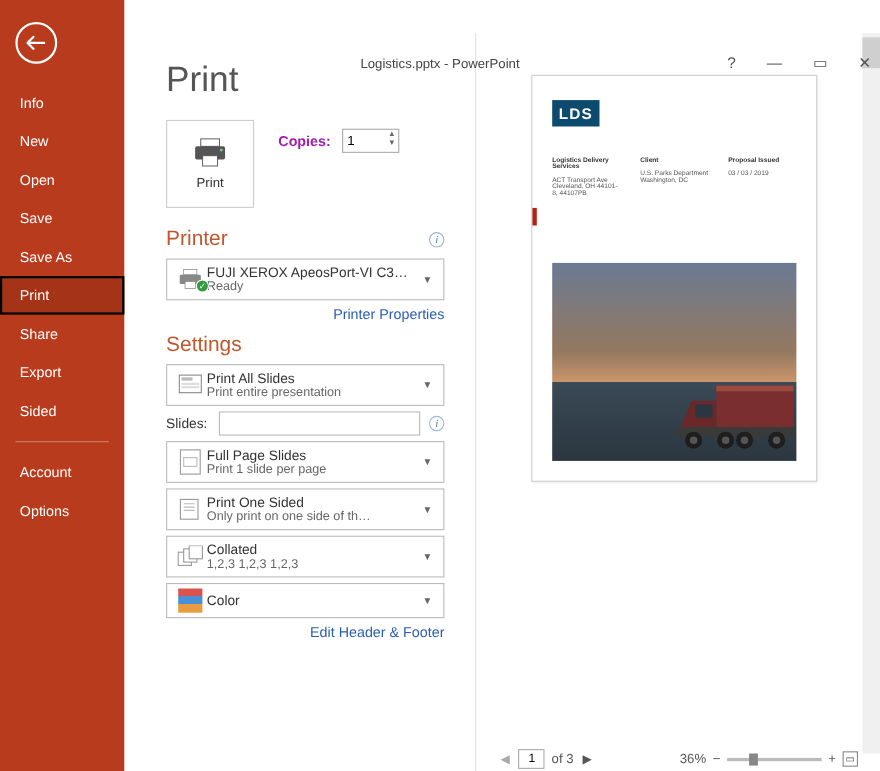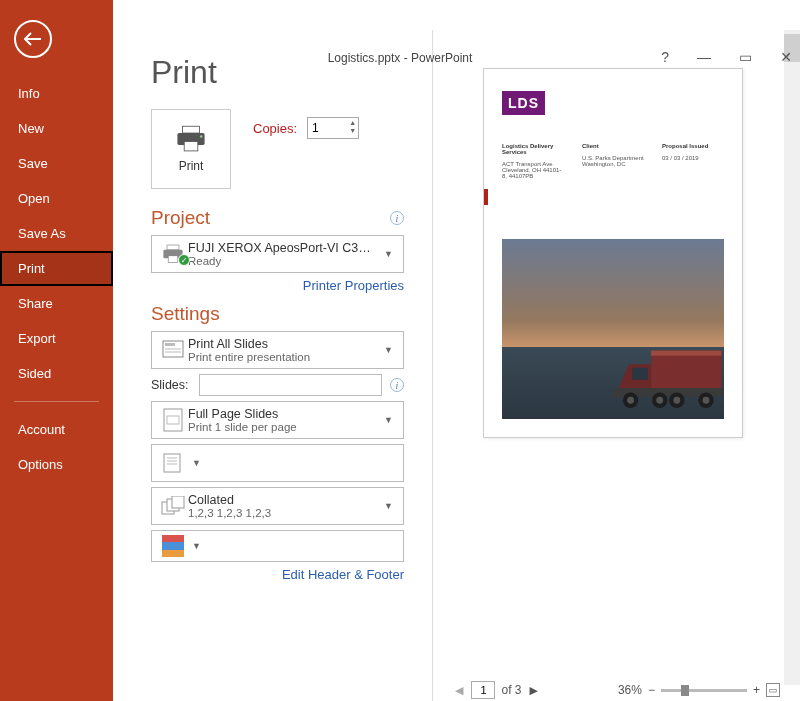--- a/index.html
+++ b/index.html
@@ -20,21 +20,21 @@
 
 .main { position:absolute; left:113px; top:30px; right:0; bottom:0; display:flex; }
 .settings-pane { width: 320px; padding: 24px 28px 10px 38px; border-right:1px solid #ddd; overflow:hidden;}
 .page-title { font-size:32px; font-weight:300; color:#555; margin-bottom:18px;}
 
 .print-row { display:flex; align-items:flex-start; gap:22px; margin-bottom:18px;}
 .print-btn { width:80px; height:80px; border:1px solid #ccc; background:#fff; display:flex; flex-direction:column; align-items:center; justify-content:center; gap:6px; cursor:pointer;}
 .print-btn svg { width:34px; height:28px; }
 .print-btn-label { font-size:12px; color:#333;}
 .copies-row { display:flex; align-items:center; gap:10px; margin-top:8px;}
-.copies-label { font-size:13px; color:#b91c1c;}
+.copies-label { font-size:13px; color:#a21caf;font-weight:bold;}
 .copies-input { width:52px; height:22px; border:1px solid #aaa; display:flex; align-items:center; padding:0 4px; position:relative;}
 .copies-input input { border:none; width:30px; font-size:12px; outline:none;}
 .spinner { position:absolute; right:2px; top:1px; display:flex; flex-direction:column; font-size:7px; color:#666; line-height:8px;}
 
 .section-title { font-size:19px; color:#c0572d; font-weight:400; margin:6px 0 6px 0; display:flex; align-items:center; justify-content:space-between;}
 .info-dot { width:14px;height:14px;border:1px solid #9bb8d3;border-radius:50%;color:#4a7db5;font-size:10px;display:inline-flex;align-items:center;justify-content:center;font-style:italic;font-family:serif;}
 
 .dropdown { border:1px solid #bbb; background:#fff; display:flex; align-items:center; padding:4px 6px; margin-bottom:5px; cursor:pointer; position:relative; min-height:38px;}
 .dropdown.small { min-height:30px;}
 .dd-icon { width:30px; display:flex; align-items:center; justify-content:center; flex-shrink:0;}
@@ -50,21 +50,21 @@
 .slides-row { display:flex; align-items:center; gap:8px; margin-bottom:5px;}
 .slides-label { font-size:12.5px; color:#333; width:40px;}
 .slides-input { flex:1; height:22px; border:1px solid #bbb;}
 .collate-text { font-size:11.5px; color:#666; letter-spacing:0;}
 .color-swatch { width:22px; height:22px; background:linear-gradient(to bottom, #d9534f 33%, #4a90d9 33% 66%, #e89c3f 66%); }
 
 .preview-pane { flex:1; position:relative; background:#fff;}
 .preview-scroll { position:absolute; right:0; top:0; width:16px; bottom:16px; background:#f0f0f0;}
 .preview-scroll-thumb { width:100%; height:28px; background:#cfcfcf; margin-top:4px;}
 .preview-page { position:absolute; left:50px; top:38px; width:260px; height:370px; background:#fff; border:1px solid #ccc; box-shadow:1px 1px 3px rgba(0,0,0,0.08); padding:22px 18px 0 18px;}
-.lds-badge { background:#701a75; color:#fff; font-weight:bold; font-size:14px; padding:4px 6px; display:inline-block; letter-spacing:1px;}
+.lds-badge { background:#0c4a6e; color:#fff; font-weight:bold; font-size:14px; padding:4px 6px; display:inline-block; letter-spacing:1px;}
 .prev-cols { display:flex; margin-top:28px; font-size:6px; color:#555; gap:18px;}
 .prev-cols > div { flex:1;}
 .prev-cols .hd { font-weight:bold; color:#333; margin-bottom:6px; font-size:6px;}
 .red-bar { position:absolute; left:0; top:120px; width:4px; height:16px; background:#b02418;}
 .hero { position:absolute; left:18px; right:18px; bottom:18px; height:180px; background:linear-gradient(to bottom,#6b7a93 0%,#94785f 45%,#c9956b 60%,#3a4a56 60%,#2b3640 100%); display:flex; align-items:flex-start; padding:18px; color:#fff; overflow:hidden;}
 .hero-title { font-size:20px; font-weight:600; line-height:1.15;}
 .truck { position:absolute; right:-6px; bottom:6px; width:120px; height:70px;}
 
 .preview-footer { position:absolute; left:20px; right:20px; bottom:0; height:22px; display:flex; align-items:center; font-size:12px; color:#555; gap:6px;}
 .pf-arrow { color:#aaa; font-size:11px; cursor:pointer; padding:0 2px;}
@@ -90,22 +90,22 @@
 
 <div class="sidebar">
   <div class="back-circle">
     <svg width="18" height="14" viewBox="0 0 18 14">
         <path d="M7 1 L1 7 L7 13 M1 7 H17" stroke="#fff" stroke-width="2" fill="none"></path>
       </svg>
   </div>
   <div id="nav1">
       <div class="nav-item">Info</div>
       <div class="nav-item">New</div>
+      <div class="nav-item">Open</div>
       <div class="nav-item">Save</div>
-      <div class="nav-item">Open</div>
       <div class="nav-item">Save As</div>
       <div class="nav-item selected">Print</div>
       <div class="nav-item">Share</div>
       <div class="nav-item">Export</div>
       <div class="nav-item">Sided</div>
     </div>
   <div class="nav-sep"></div>
   <div id="nav2">
       <div class="nav-item">Account</div>
       <div class="nav-item">Options</div>
@@ -132,21 +132,21 @@
           <input value="1" style="">
           <div class="spinner">
               <span>▲</span>
               <span>▼</span>
             </div>
         </div>
       </div>
     </div>
 
     <div class="section-title">
-      <span>Project</span>
+      <span>Printer</span>
       <span class="info-dot">i</span>
     </div>
     <div class="dropdown">
       <div class="dd-icon printer-icon-svg">
         <svg width="24" height="20" viewBox="0 0 40 32">
           <rect x="10" y="1" width="20" height="8" fill="#fff" stroke="#777"></rect>
           <rect x="4" y="9" width="32" height="14" rx="2" fill="#888"></rect>
           <rect x="12" y="19" width="16" height="11" fill="#fff" stroke="#777"></rect>
         </svg>
         <span class="ready-badge">✓</span>
@@ -201,20 +201,24 @@
 
     <div class="dropdown">
       <div class="dd-icon">
           <svg width="22" height="22">
             <rect x="2" y="2" width="16" height="18" fill="#fff" stroke="#999"></rect>
             <line x1="5" y1="6" x2="15" y2="6" stroke="#bbb"></line>
             <line x1="5" y1="9" x2="15" y2="9" stroke="#bbb"></line>
             <line x1="5" y1="12" x2="15" y2="12" stroke="#bbb"></line>
           </svg>
         </div>
+      <div class="dd-text">
+        <div class="dd-title">Print One Sided</div>
+        <div class="dd-sub">Only print on one side of th…</div>
+      </div>
       <span class="dd-caret">▼</span>
     </div>
 
     <div class="dropdown">
       <div class="dd-icon">
           <svg width="24" height="20">
             <rect x="1" y="6" width="12" height="12" fill="#fff" stroke="#999"></rect>
             <rect x="6" y="3" width="12" height="12" fill="#fff" stroke="#999"></rect>
             <rect x="11" y="0" width="12" height="12" fill="#fff" stroke="#999"></rect>
           </svg>
@@ -222,20 +226,23 @@
       <div class="dd-text">
         <div class="dd-title">Collated</div>
         <div class="dd-sub collate-text">1,2,3    1,2,3    1,2,3</div>
       </div>
       <span class="dd-caret">▼</span>
     </div>
 
     <div class="dropdown small">
       <div class="dd-icon">
           <div class="color-swatch"></div>
+        </div>
+      <div class="dd-text">
+          <div class="dd-title">Color</div>
         </div>
       <span class="dd-caret">▼</span>
     </div>
 
     <div class="link-row">Edit Header &amp; Footer</div>
   </div>
 
   <div class="preview-pane">
     <div class="preview-scroll">
         <div class="preview-scroll-thumb"></div>

